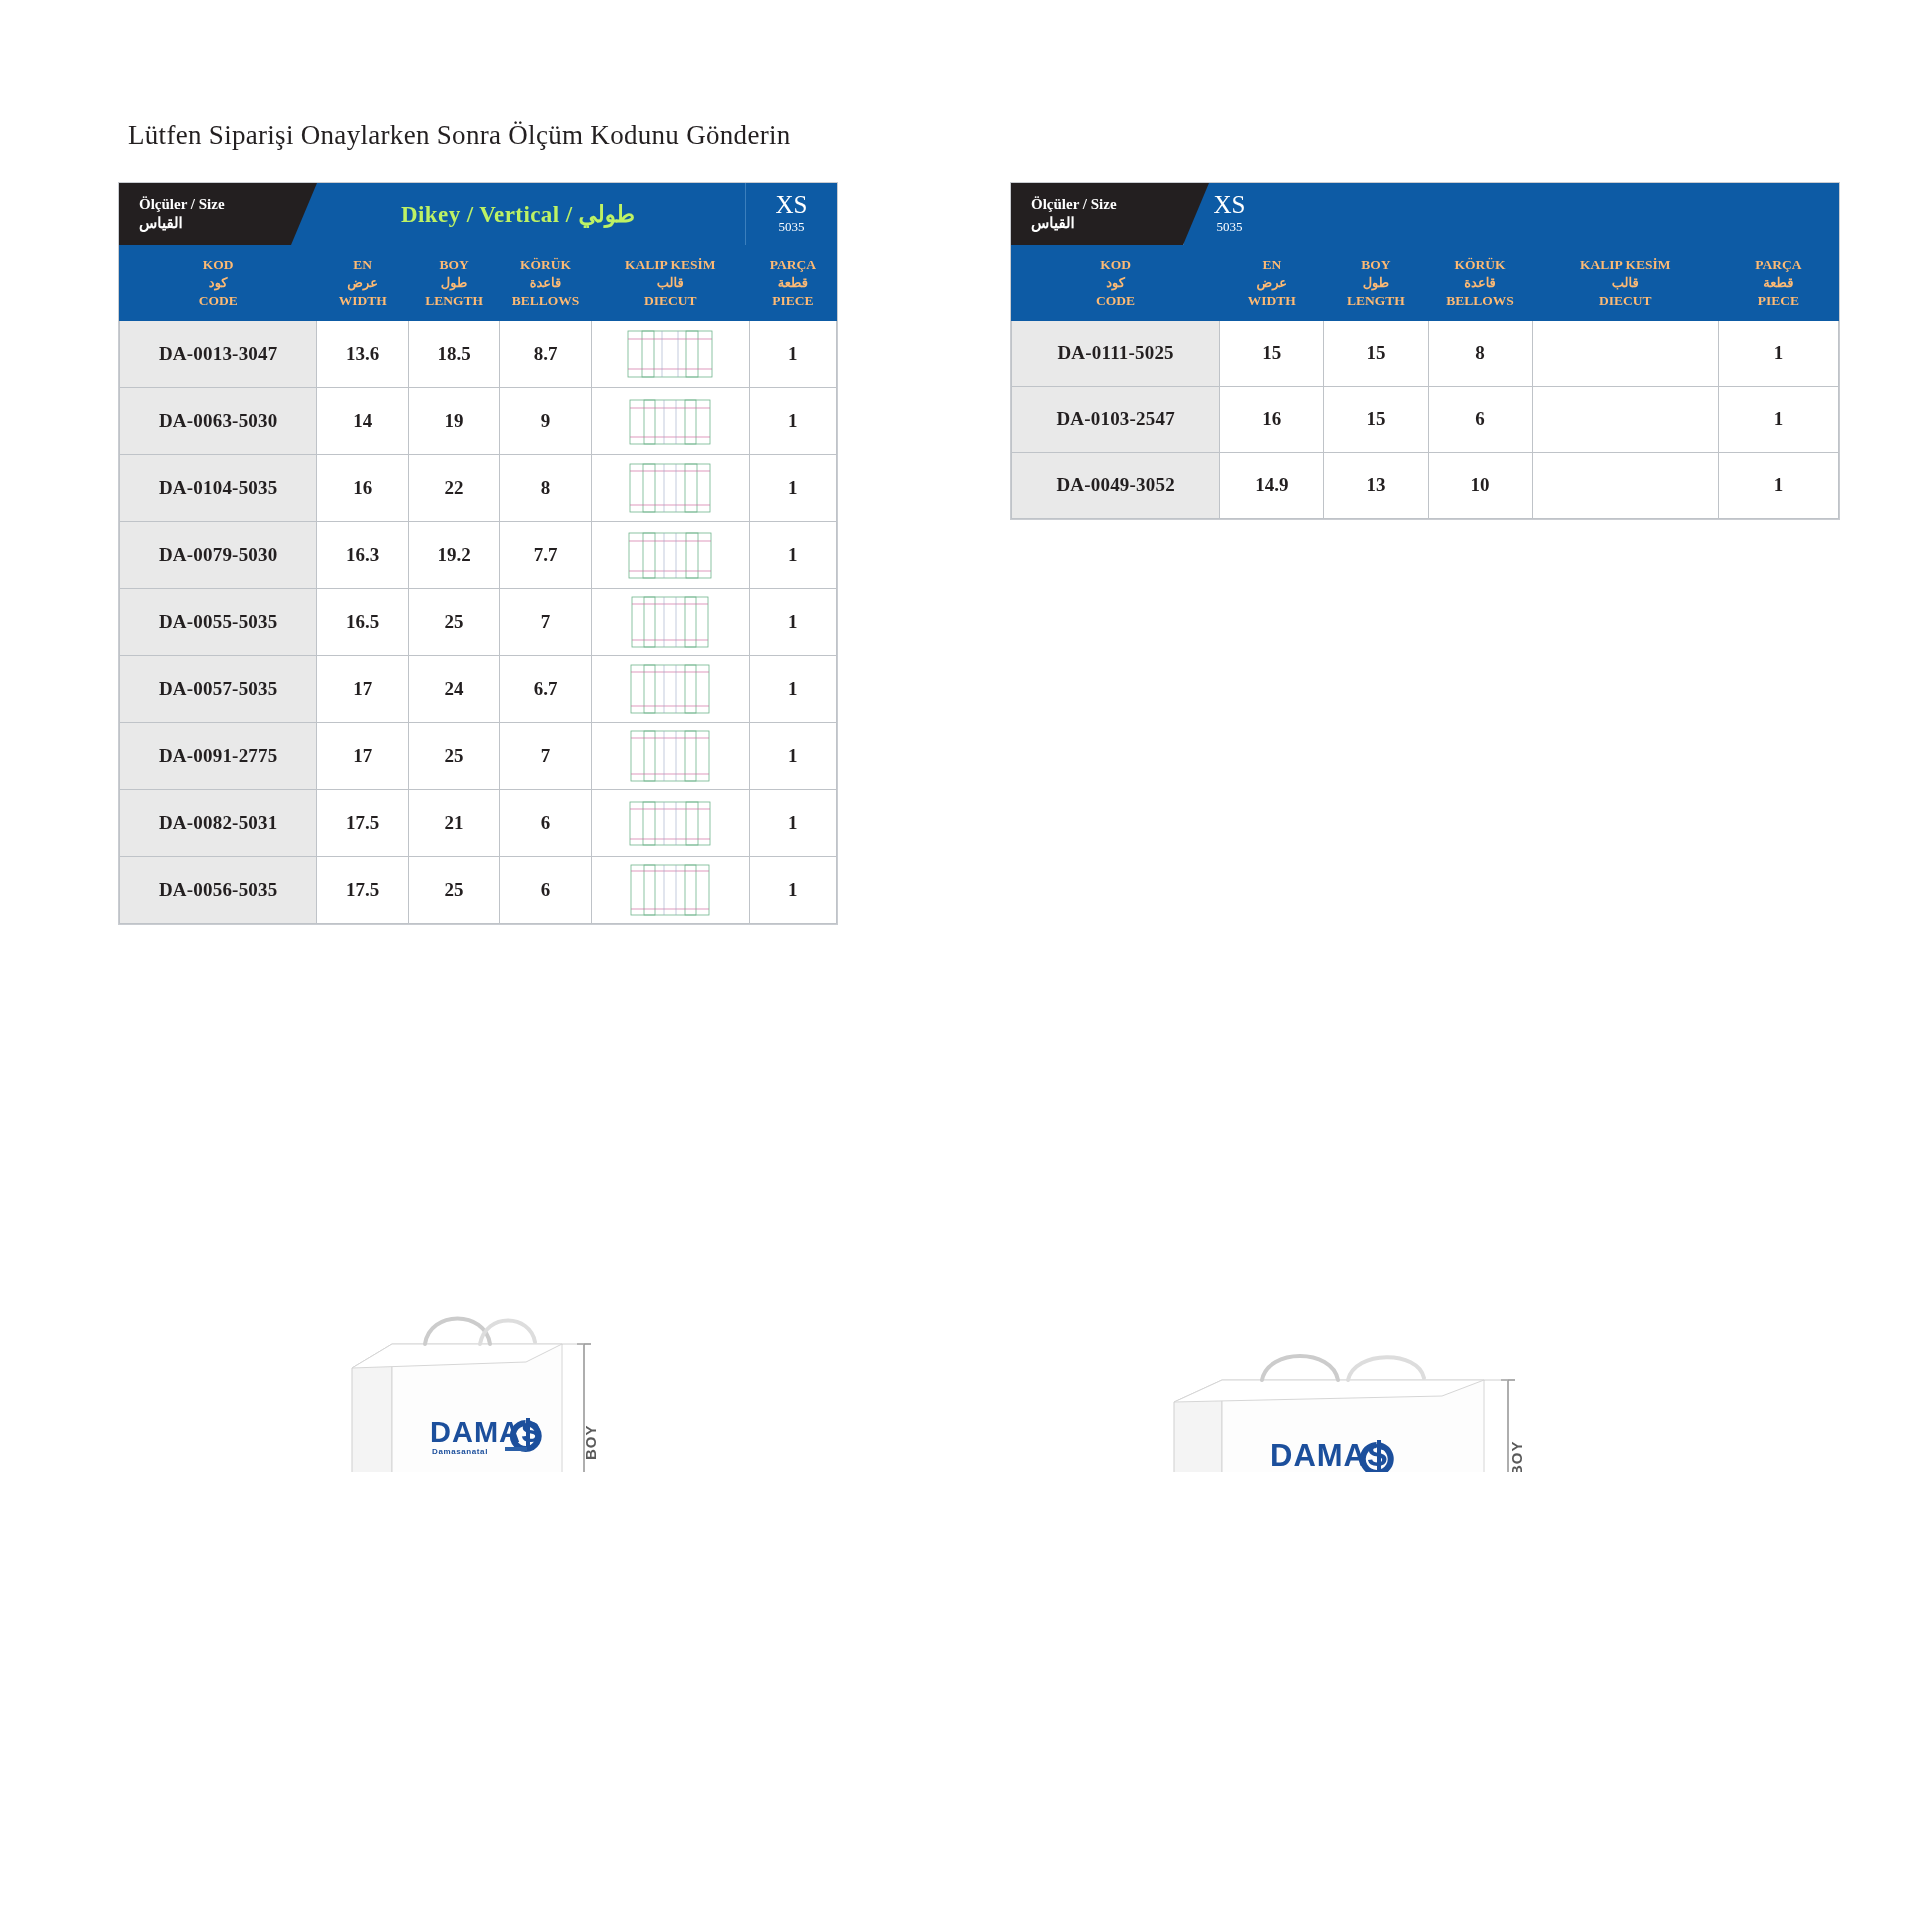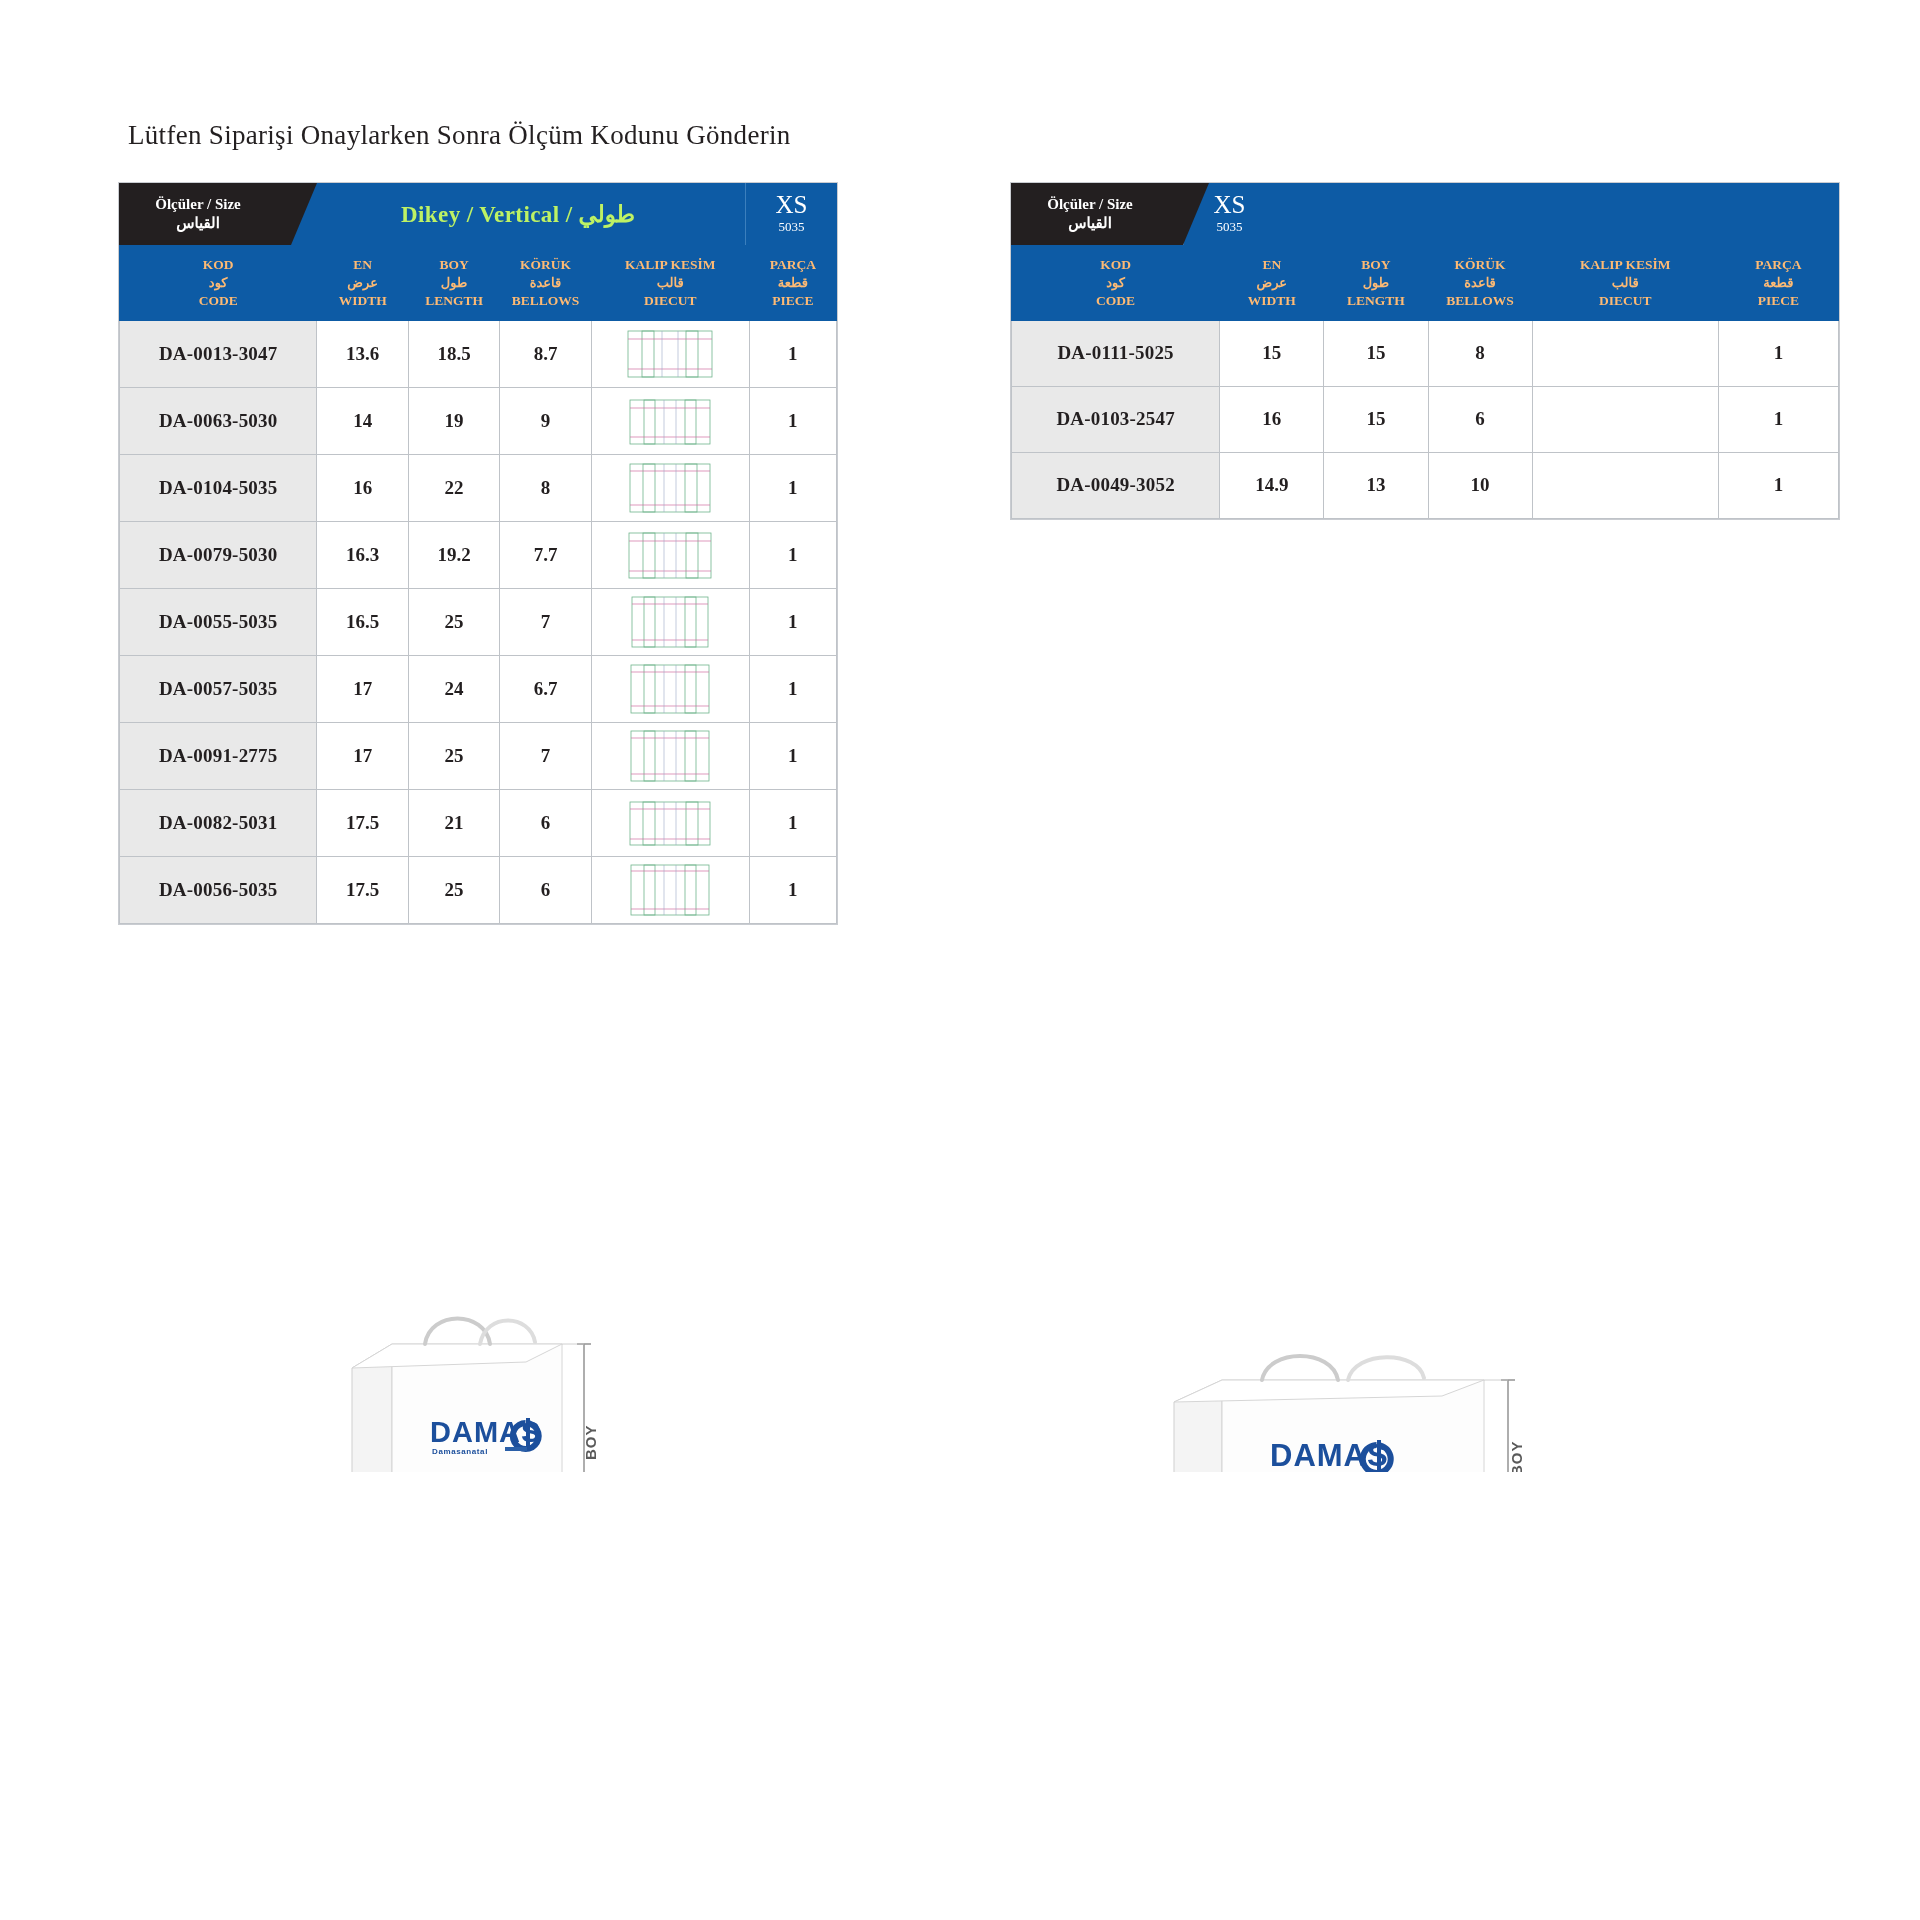--- a/index.html
+++ b/index.html
@@ -37,21 +37,20 @@
   .tb-horizontal { left: 1010px; top: 182px; width: 830px; }
 
   
   .title-bar {
     position: relative;
     height: 62px;
     background: #0d5ba5;
     display: flex;
     align-items: stretch;
     overflow: hidden;
-    text-align: center;
   }
   .title-left {
     position: relative;
     background: #231f20;
     color: #ffffff;
     padding: 8px 34px 8px 20px;
     display: flex;
     flex-direction: column;
     justify-content: center;
     font-size: 15px;

